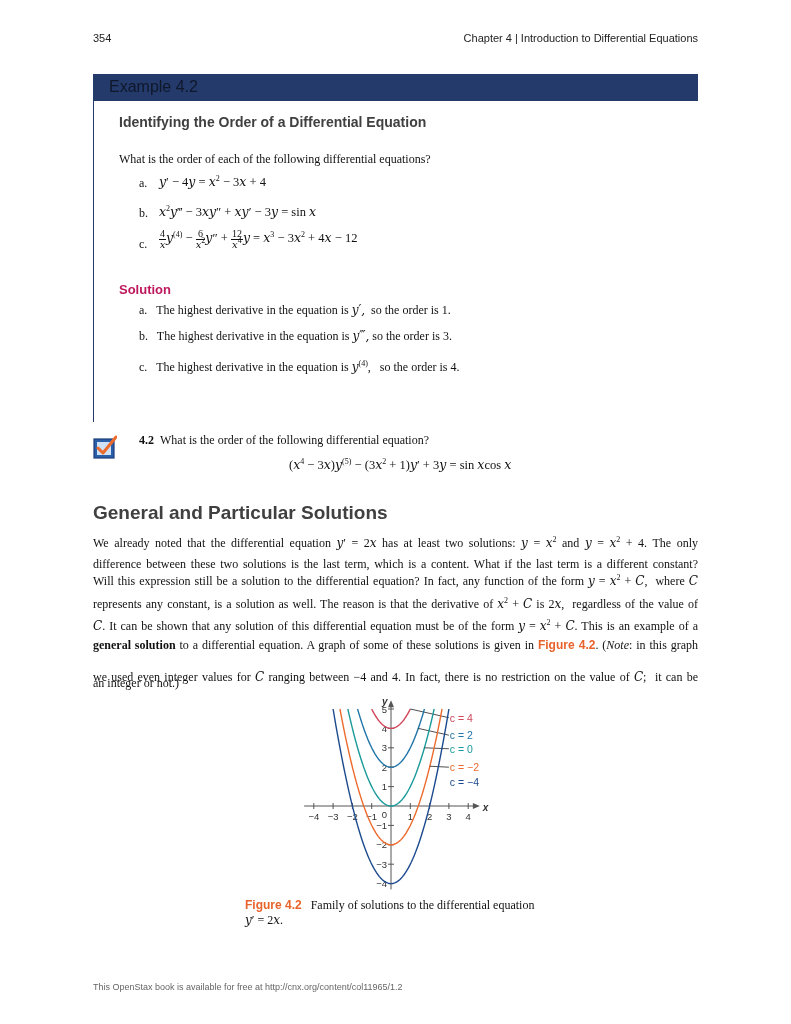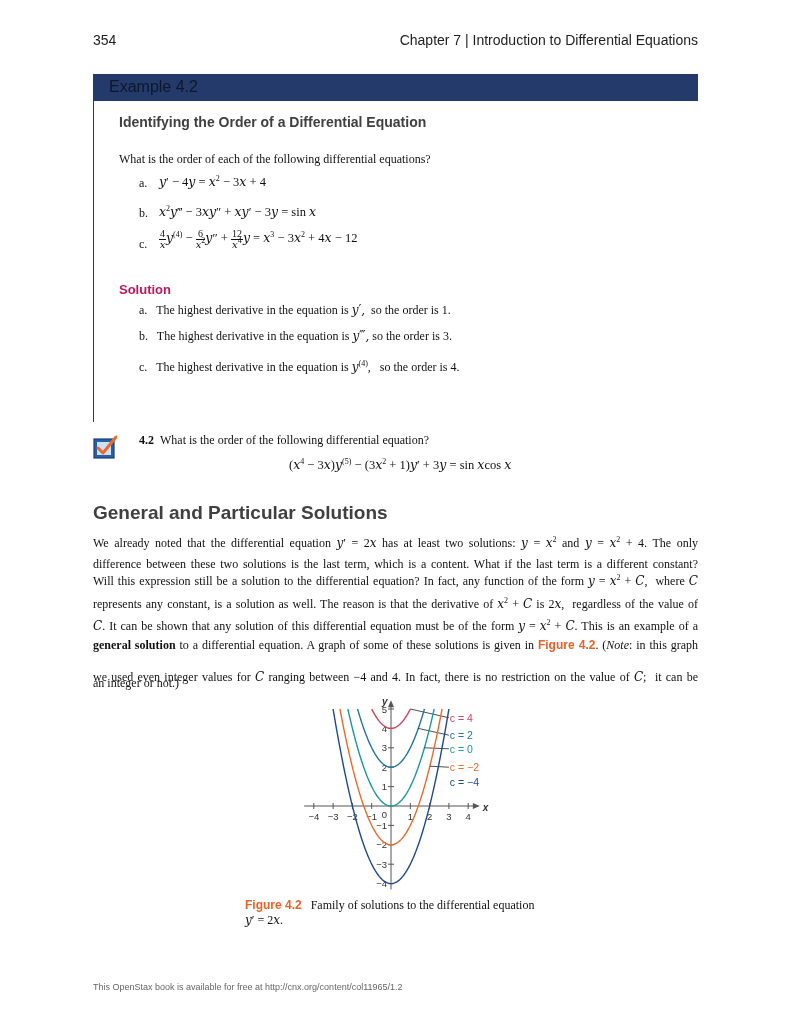--- a/index.html
+++ b/index.html
@@ -1,19 +1,19 @@
 <!DOCTYPE html>
 <html><head>
 <meta charset="utf-8">
 <style>
   html, body { margin: 0; padding: 0; background: #ffffff; }
   body { width: 791px; height: 1024px; position: relative; overflow: hidden; font-family: "Liberation Serif", serif; color: #111; }
   .abs { position: absolute; }
   .math { font-family: "DejaVu Serif", "Liberation Serif", serif; font-style: italic; }
-  .hdr { font-size: 14px; top: 32px; font-family: "Liberation Sans", sans-serif; color: #222; }
+  .hdr { font-size: 11px; top: 32px; font-family: "Liberation Sans", sans-serif; color: #222; }
   #example-bar { left: 93px; top: 74px; width: 605px; height: 27px; background: #233a6b; }
   #example-title { left: 109px; top: 78px; font-size: 16px; color: #0f172a; font-family: "Liberation Sans", sans-serif; }
   #example-border { left: 93px; top: 101px; width: 1px; height: 321px; background: #233a6b; }
   #example-heading { left: 119px; top: 114px; font-size: 14px; font-weight: bold; color: #404040; font-family: "Liberation Sans", sans-serif; }
   .body-text { font-size: 12px; line-height: 14px; }
   .list-label { font-size: 12px; }
   .eq { font-size: 12.5px; }
   #solution-heading { left: 119px; top: 282px; font-size: 13px; font-weight: bold; color: #be185d; font-family: "Liberation Sans", sans-serif; }
   #section-title { left: 93px; top: 502px; font-size: 19px; font-weight: bold; color: #404040; font-family: "Liberation Sans", sans-serif; }
   .para { left: 93px; width: 605px; font-size: 12px; text-align: justify; text-align-last: justify; white-space: nowrap; }
@@ -25,21 +25,21 @@
   .frac .num { display: block; border-bottom: 1px solid #111; padding: 0 1px; }
   .frac .den { display: block; }
   #checkpoint-icon { left: 93px; top: 435px; width: 24px; height: 24px; }
   #figure-svg { left: 290px; top: 690px; }
   #fig-caption { left: 245px; top: 898px; font-size: 12px; line-height: 15px; }
 </style>
 </head>
 <body>
 
 <div class="abs hdr" style="left:93px;">354</div>
-<div class="abs hdr" style="right:93px;">Chapter 7 | Introduction to Differential Equations</div>
+<div class="abs hdr" style="right:93px;">Chapter 4 | Introduction to Differential Equations</div>
 
 <div id="example-bar" class="abs"></div>
 <div id="example-title" class="abs">Example 4.2</div>
 <div id="example-border" class="abs"></div>
 <div id="example-heading" class="abs">Identifying the Order of a Differential Equation</div>
 
 <div class="abs body-text" style="left:119px; top:152px;">What is the order of each of the following differential equations?</div>
 
 <div class="abs list-label" style="left:139px; top:176px;">a.</div>
 <div class="abs eq" style="left:159px; top:174px;">

